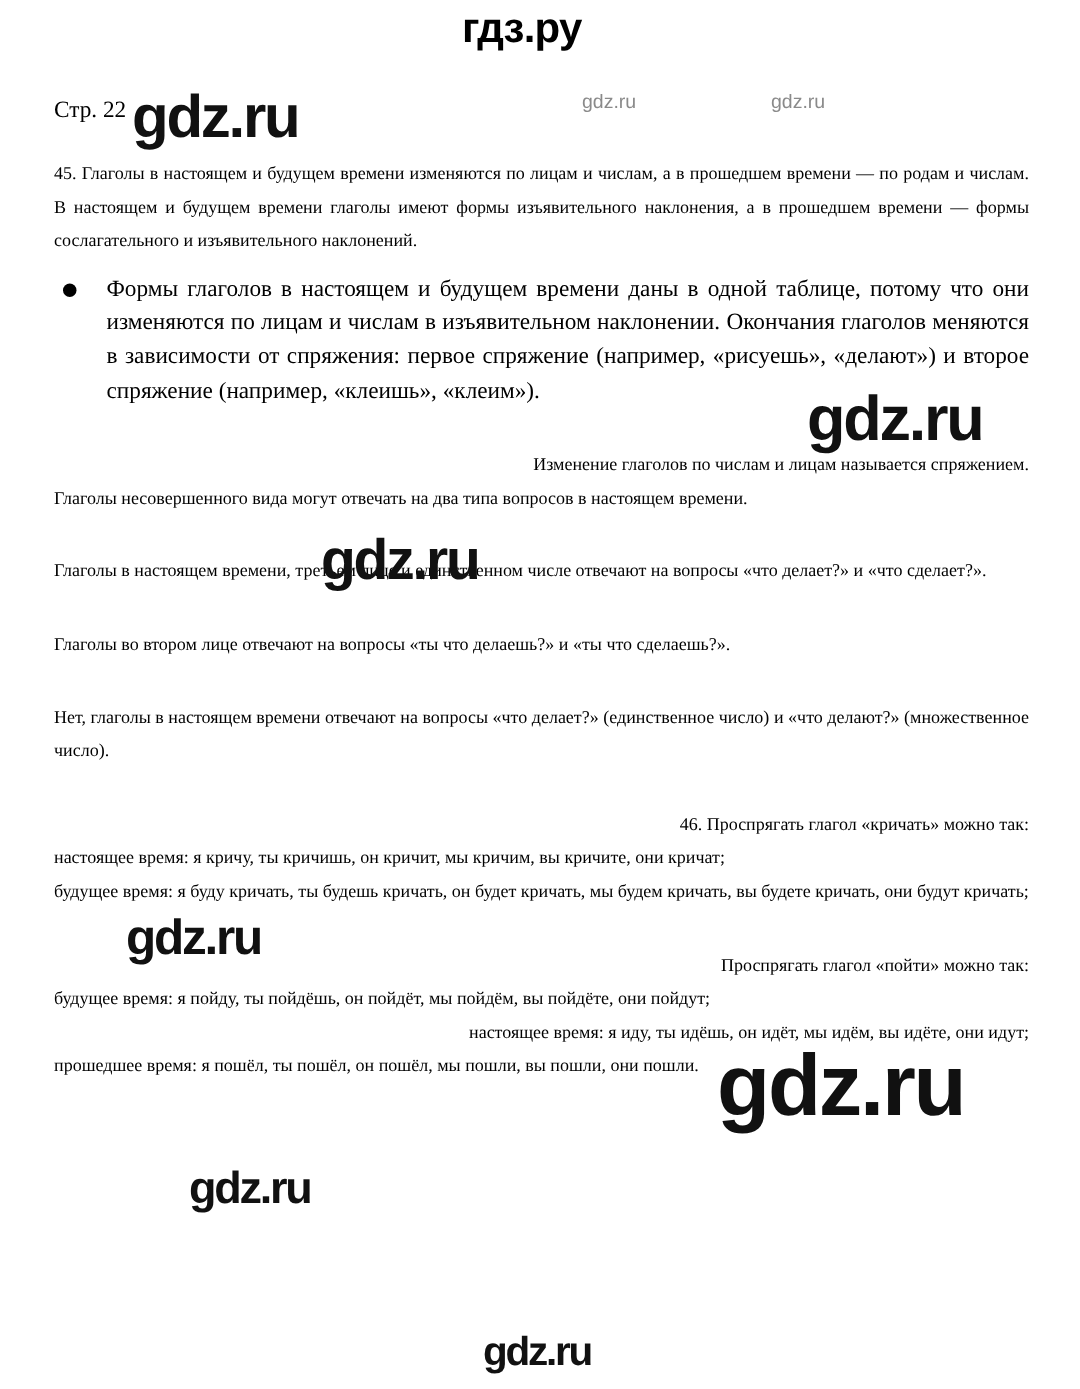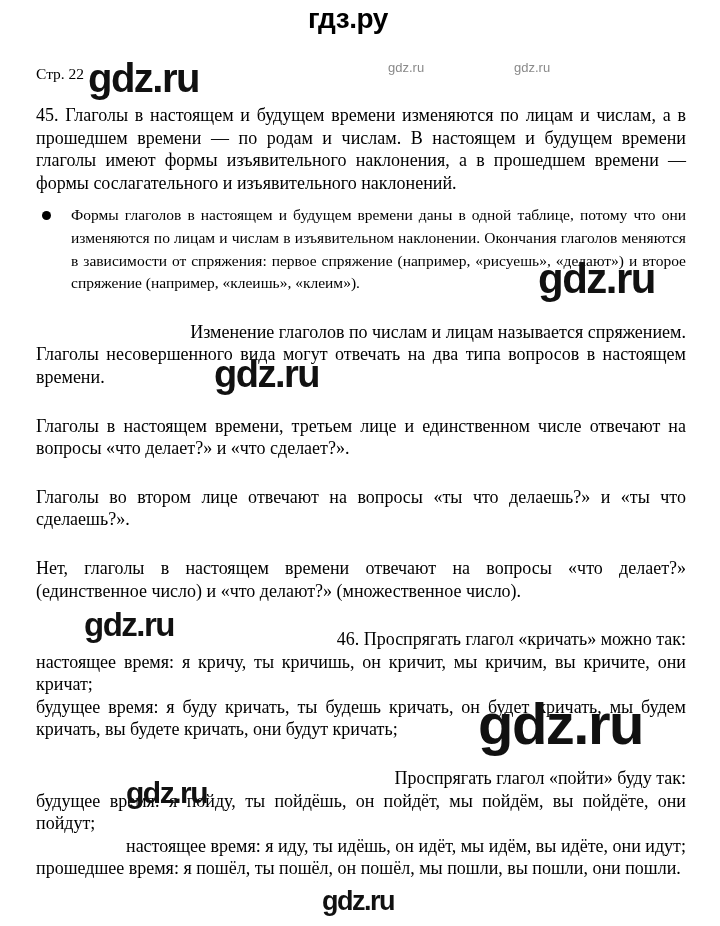--- a/index.html
+++ b/index.html
@@ -71,21 +71,21 @@
   }
 
   .page-num {
     font-size: 15.5px;
     line-height: 20px;
     margin: 0 0 20px 0;
   }
 
   p.para {
     margin: 0;
-    font-size: 18px;
+    font-size: 12px;
     line-height: 22.6px;
     text-align: justify;
     text-justify: inter-word;
   }
 
   p.para.noj {
     text-align: right;
   }
   .gap-lg { height: 26px; }
 
@@ -166,21 +166,21 @@
 
     <p class="para noj">46. Проспрягать глагол «кричать» можно так:</p>
 
     <div class="sub-block">
       <p class="para">настоящее время: я кричу, ты кричишь, он кричит, мы кричим, вы кричите, они кричат;</p>
       <p class="para">будущее время: я буду кричать, ты будешь кричать, он будет кричать, мы будем кричать, вы будете кричать, они будут кричать;</p>
     </div>
 
     <div class="gap-lg"></div>
 
-    <p class="para noj">Проспрягать глагол «пойти» буду так:</p>
+    <p class="para noj">Проспрягать глагол «пойти» можно так:</p>
 
     <div class="sub-block">
       <p class="para">будущее время: я пойду, ты пойдёшь, он пойдёт, мы пойдём, вы пойдёте, они пойдут;</p>
       <p class="para noj">настоящее время: я иду, ты идёшь, он идёт, мы идём, вы идёте, они идут;</p>
       <p class="para">прошедшее время: я пошёл, ты пошёл, он пошёл, мы пошли, вы пошли, они пошли.</p>
     </div>
 
   </div>
 </div>
 

